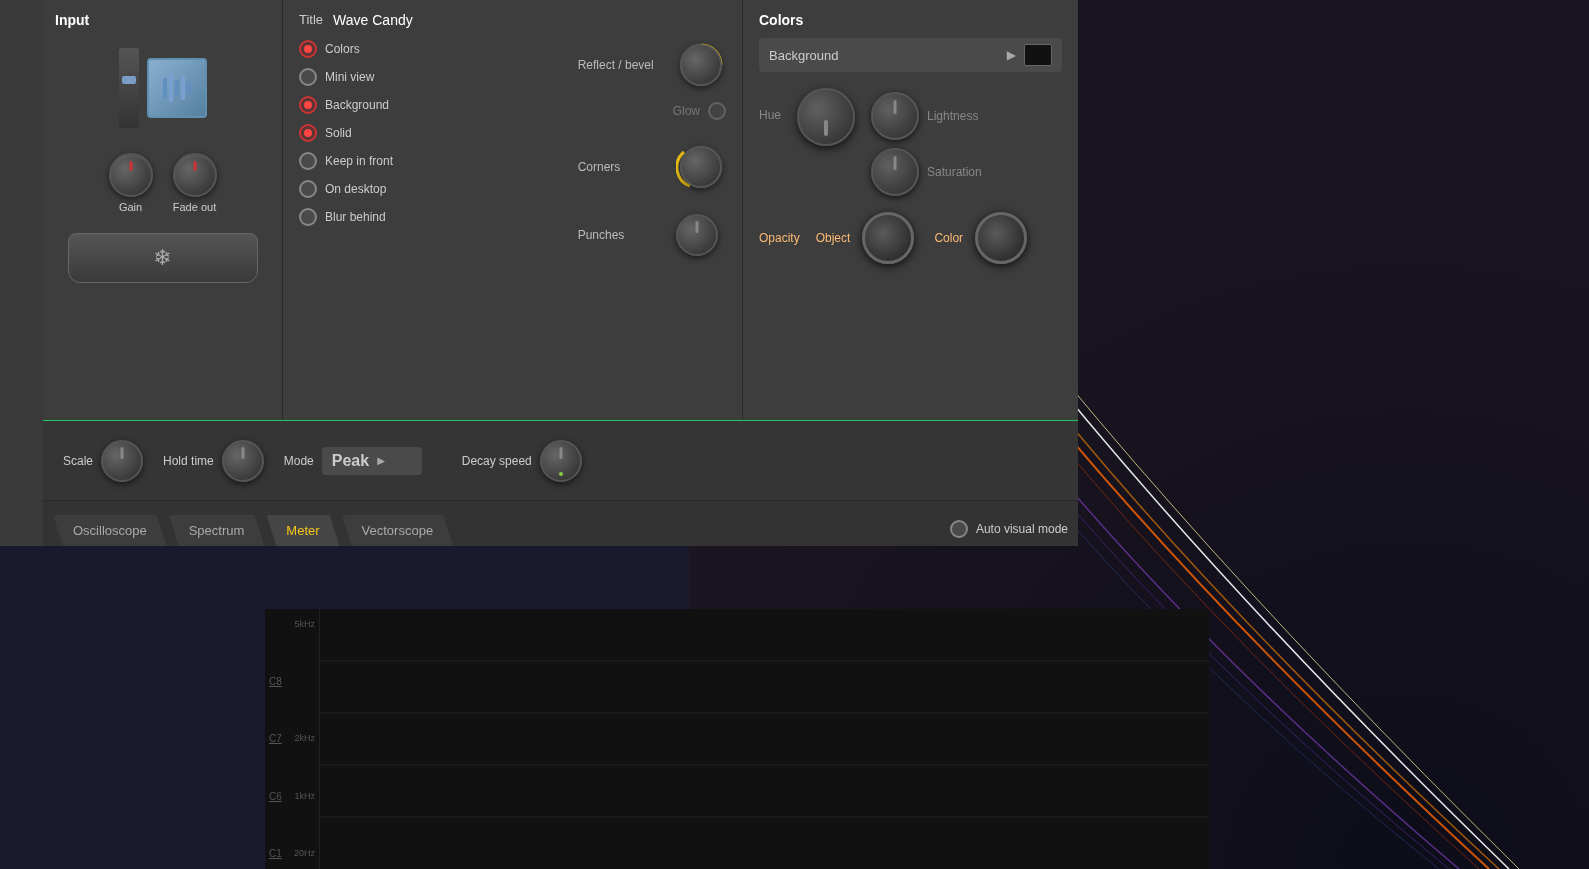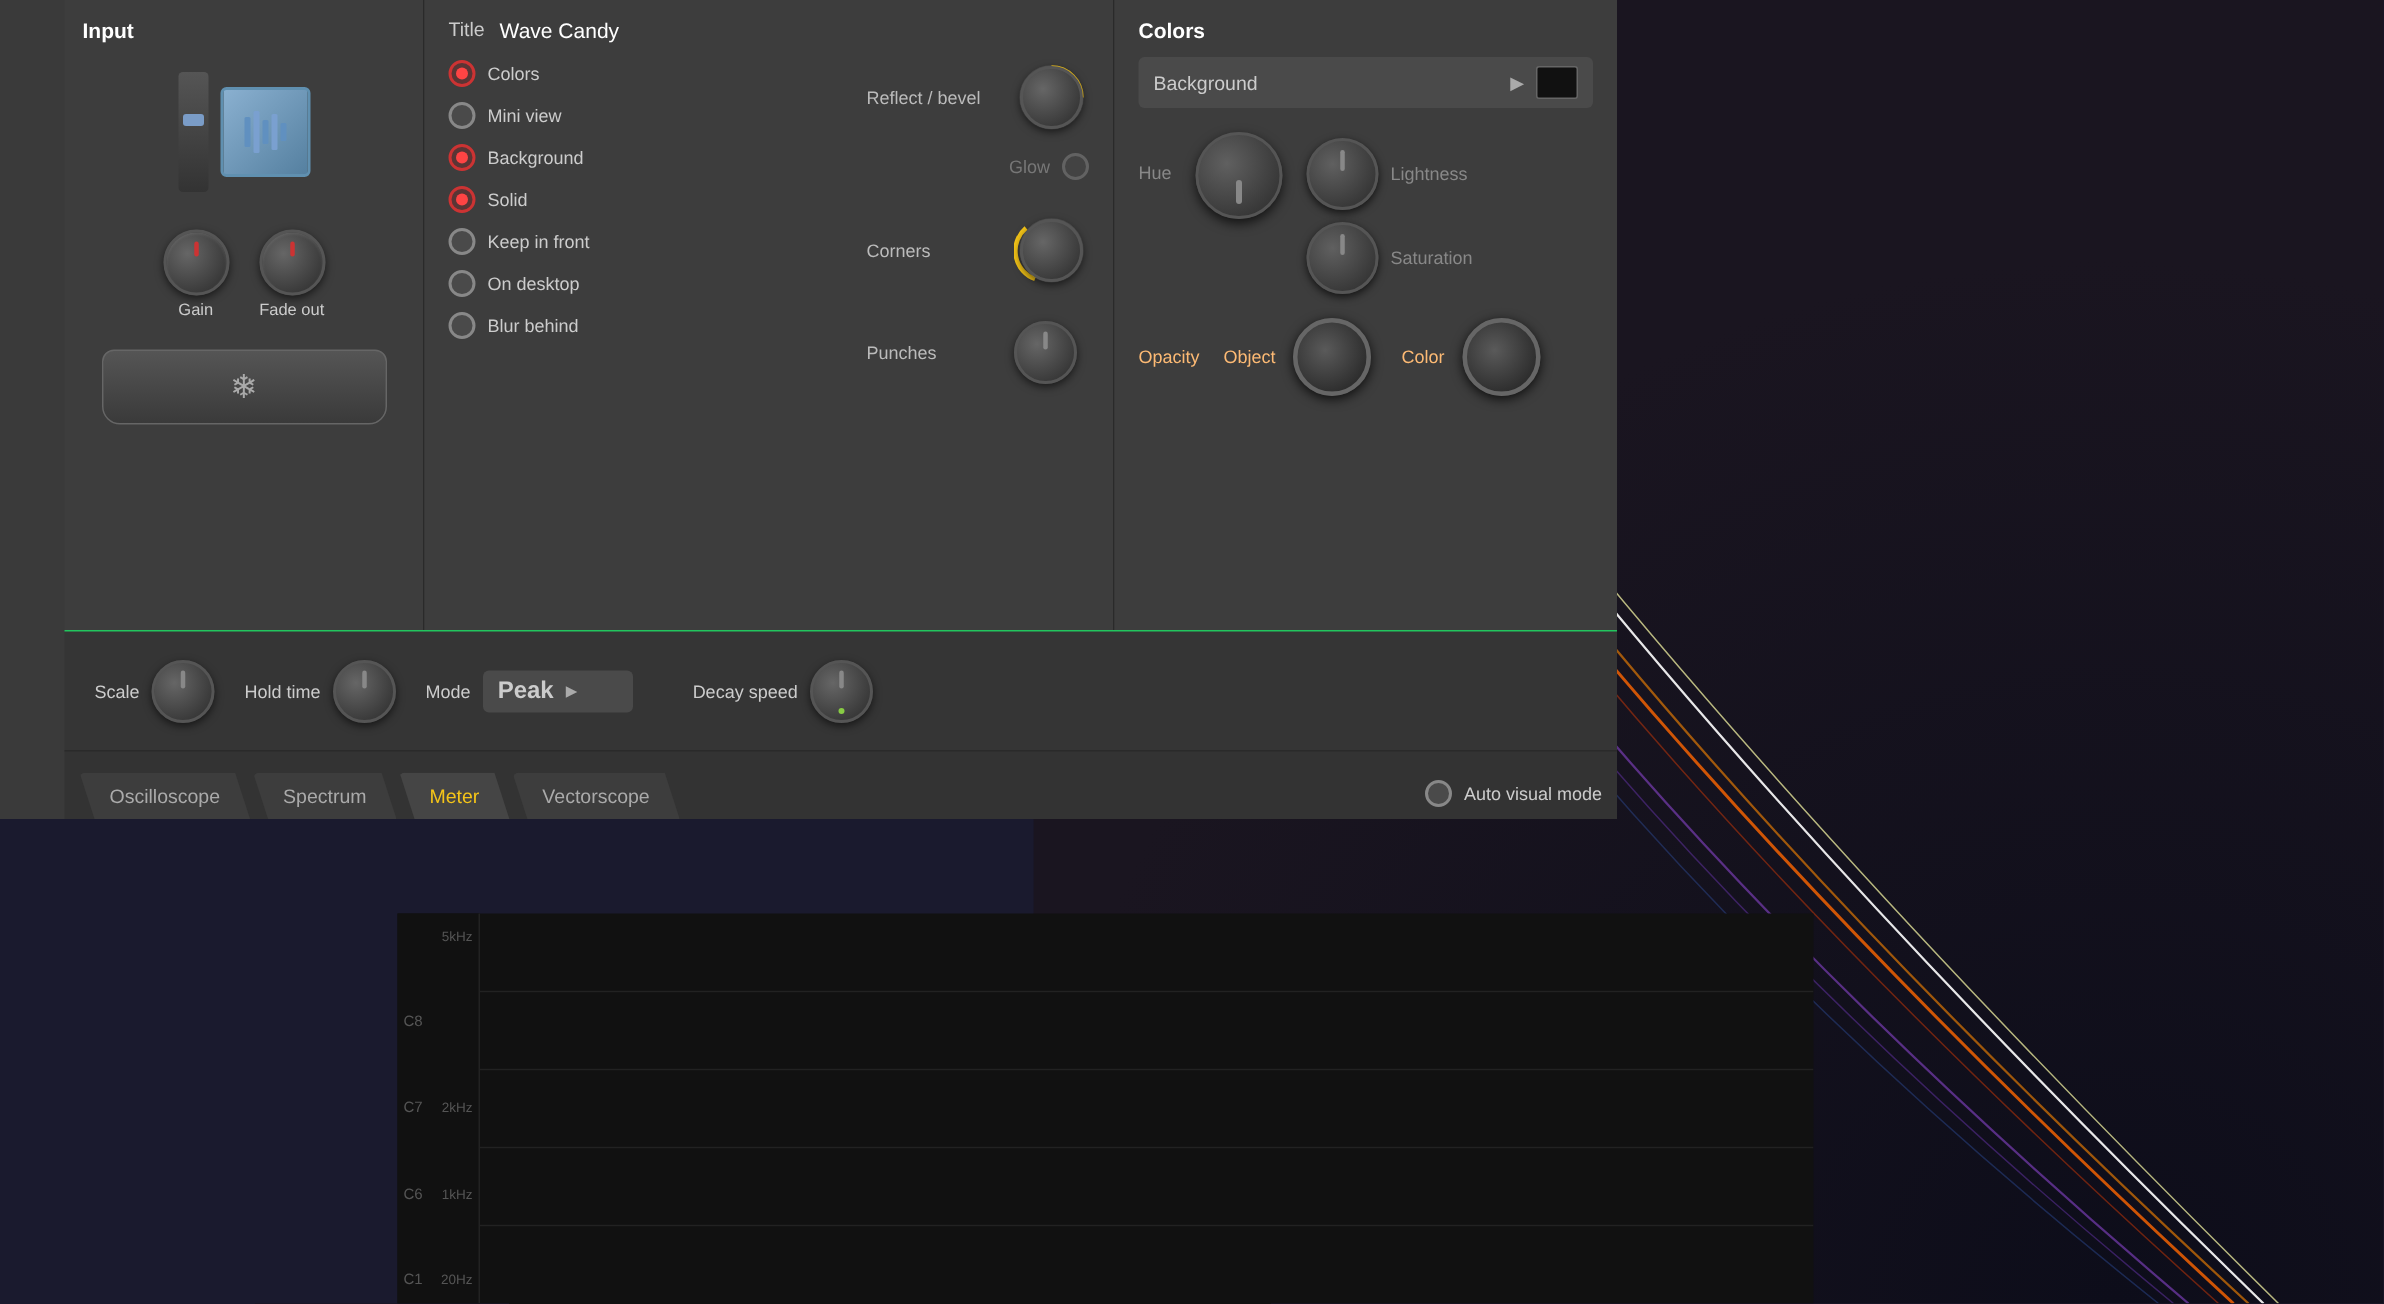--- a/index.html
+++ b/index.html
@@ -508,20 +508,21 @@
       right: 380px;
       height: 260px;
       background: #111;
       z-index: 5;
     }
 
     .spec-label {
       color: #555;
       font-size: 10px;
       text-align: center;
+      text-decoration: underline;
     }
 
     .spec-label-hz {
       color: #555;
       font-size: 9px;
     }
 
     
     .arc-svg {
       position: absolute;

